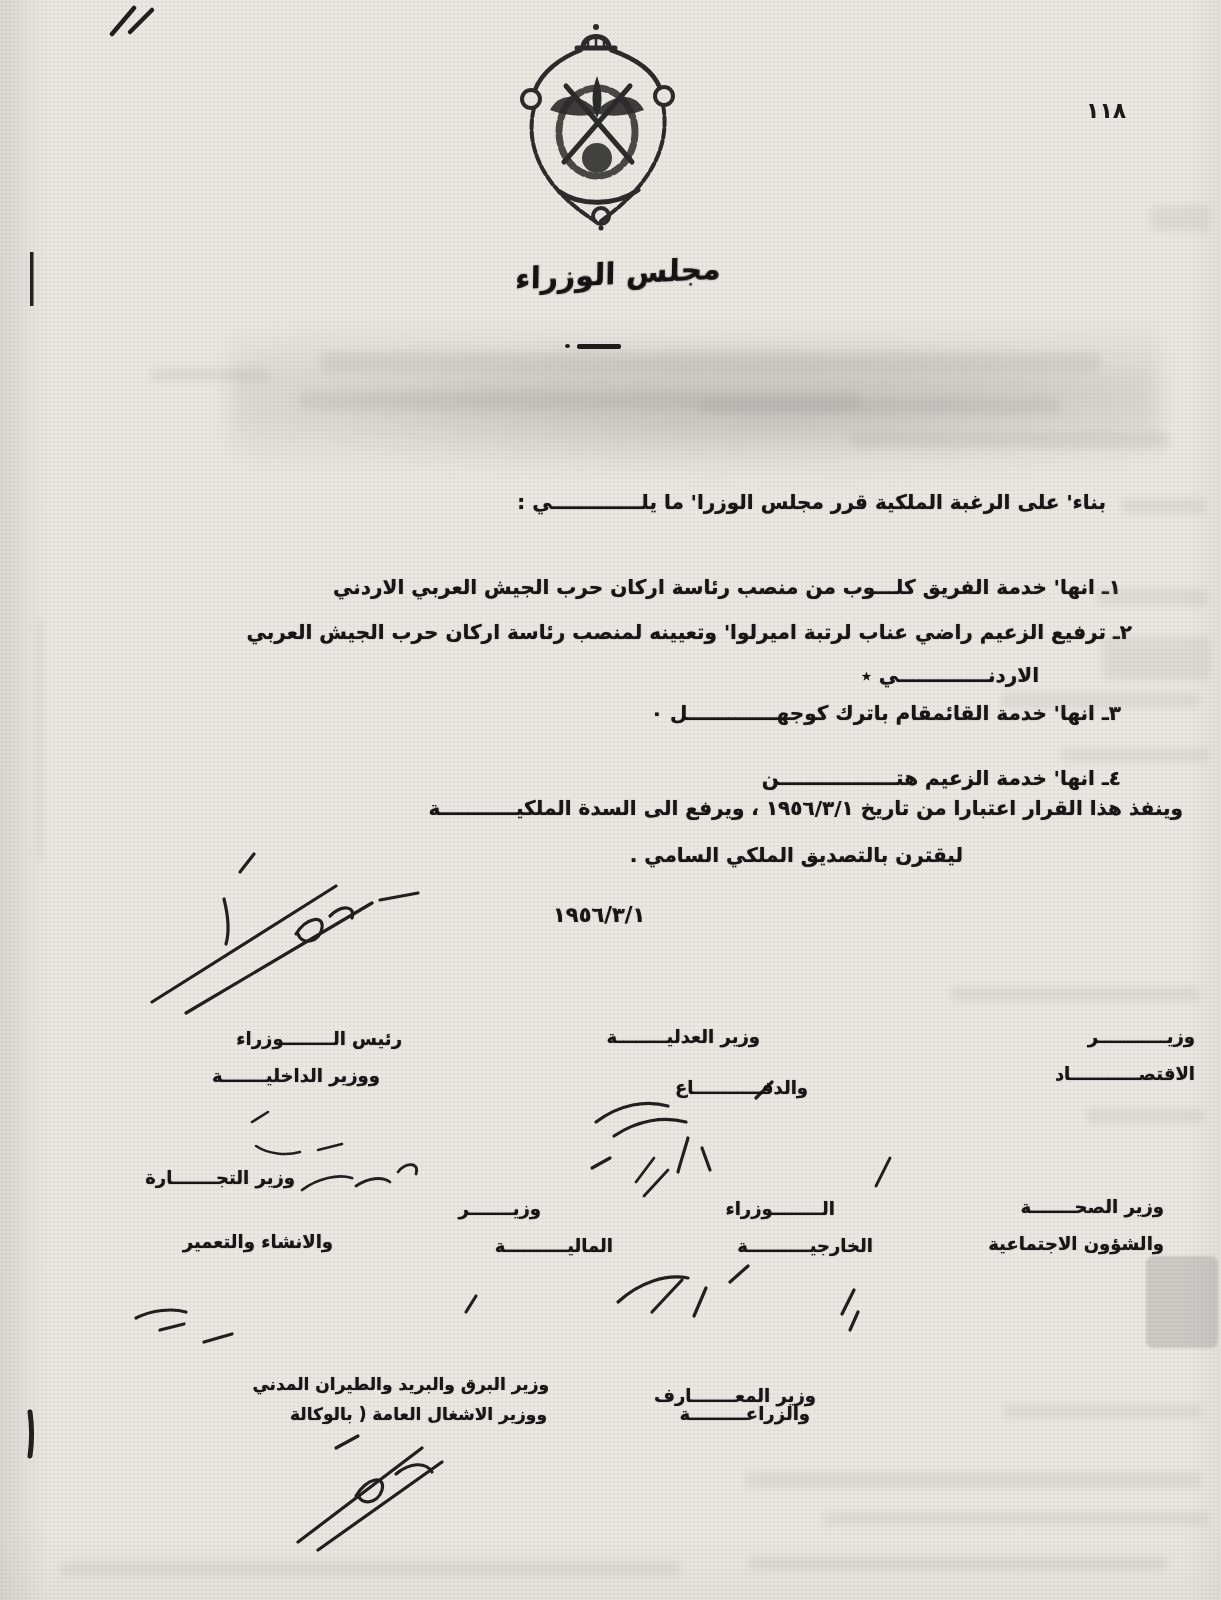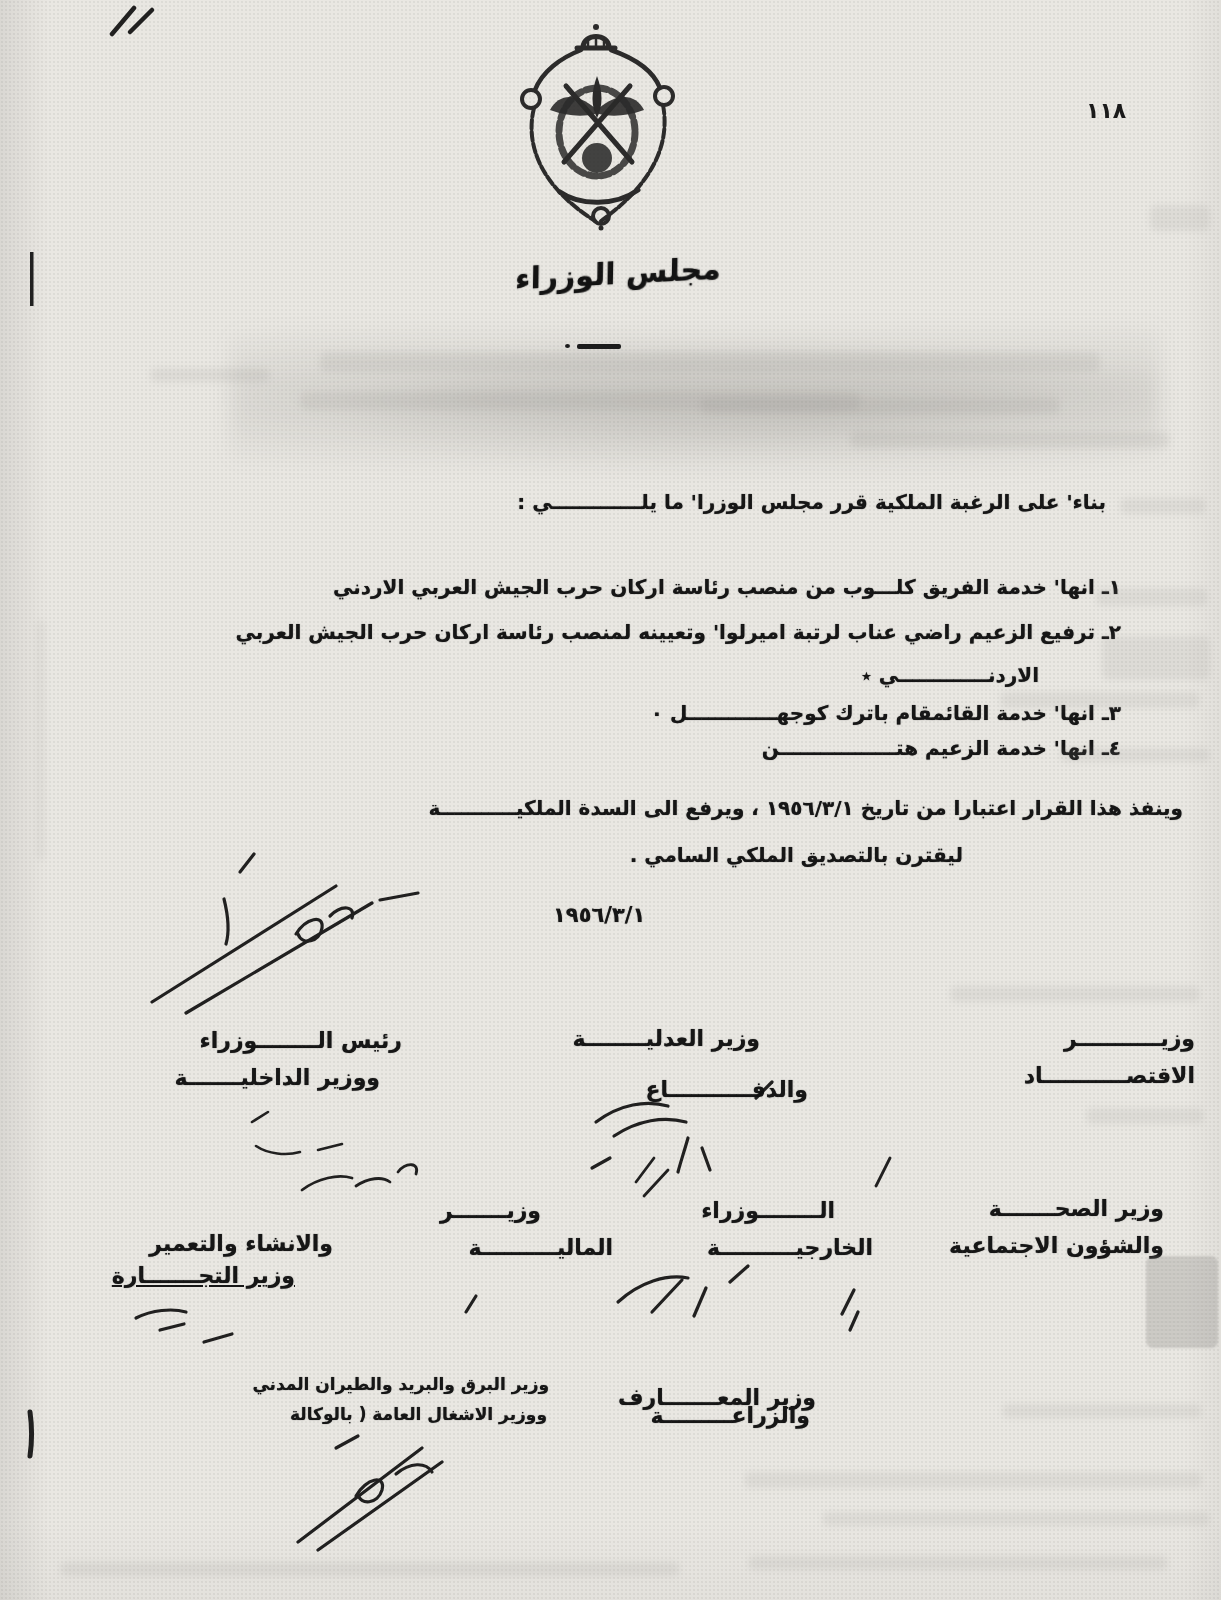--- a/index.html
+++ b/index.html
@@ -15,21 +15,21 @@
     font-family:"DejaVu Sans",sans-serif;
     color:#141414;
   }
   .txt{
     position:absolute;direction:rtl;white-space:nowrap;font-weight:bold;
     color:#161616;text-shadow:0 0 1px rgba(25,25,25,.75);
     filter:blur(.22px);
     text-align:right;
   }
   .body-line{font-size:20px;}
-  .minister{font-size:22px;}
+  .minister{font-size:18px;}
   .pageno{position:absolute;left:1086px;top:98px;font-size:22px;font-weight:bold;
     letter-spacing:7px;color:#1a1a1a;filter:blur(.3px);}
   .doc-title{
     position:absolute;left:468px;top:256px;width:300px;text-align:center;
     font-size:30px;font-weight:bold;direction:rtl;
     transform:rotate(-3deg) skewX(-4deg);
     color:#131313;text-shadow:0 0 1.2px rgba(20,20,20,.8);filter:blur(.3px);
   }
   .title-dash{position:absolute;left:577px;top:344px;width:44px;height:5px;
     background:#1b1b1b;border-radius:2px;filter:blur(.4px);}
@@ -80,42 +80,42 @@
       <circle cx="103" cy="196" r="8" stroke-width="4"></circle>
       <circle cx="103" cy="208" r="2.5" fill="#1b1b1b" stroke="none"></circle>
     </g>
   </svg>
 
   <div class="doc-title">مجلس الوزراء</div>
   <div class="title-dash"></div>
 
   <div class="txt body-line" style="right:115px;top:490px;">بناء' على الرغبة الملكية قرر مجلس الوزرا' ما يلـــــــــــــي :</div>
   <div class="txt body-line" style="right:100px;top:575px;">١ـ انها' خدمة الفريق كلـــوب من منصب رئاسة اركان حرب الجيش العربي الاردني</div>
-  <div class="txt body-line" style="right:100px;top:620px;">٢ـ ترفيع الزعيم راضي عناب لرتبة اميرلوا' وتعيينه لمنصب رئاسة اركان حرب الجيش العربي</div>
+  <div class="txt body-line" style="right:89px;top:620px;">٢ـ ترفيع الزعيم راضي عناب لرتبة اميرلوا' وتعيينه لمنصب رئاسة اركان حرب الجيش العربي</div>
   <div class="txt body-line" style="right:182px;top:663px;">الاردنـــــــــــــي ٭</div>
   <div class="txt body-line" style="right:100px;top:701px;">٣ـ انها' خدمة القائمقام باترك كوجهـــــــــــــل ٠</div>
-  <div class="txt body-line" style="right:100px;top:736px;">٤ـ انها' خدمة الزعيم هتـــــــــــــــــن</div>
+  <div class="txt body-line" style="right:100px;top:766px;">٤ـ انها' خدمة الزعيم هتـــــــــــــــــن</div>
   <div class="txt body-line" style="right:38px;top:796px;">وينفذ هذا القرار اعتبارا من تاريخ ١٩٥٦/٣/١ ، ويرفع الى السدة الملكيـــــــــــة</div>
   <div class="txt body-line" style="right:258px;top:843px;">ليقترن بالتصديق الملكي السامي .</div>
   <div class="txt" style="left:553px;top:903px;font-size:21px;letter-spacing:2px;">١٩٥٦/٣/١</div>
 
   <div class="txt minister" style="right:26px;top:1026px;">وزيـــــــــــر</div>
   <div class="txt minister" style="right:26px;top:1063px;">الاقتصـــــــــــاد</div>
   <div class="txt minister" style="right:461px;top:1026px;">وزير العدليــــــــة</div>
   <div class="txt minister" style="right:413px;top:1063px;margin-top:14px;">والدفـــــــــــاع</div>
   <div class="txt minister" style="right:819px;top:1028px;">رئيس الــــــــوزراء</div>
   <div class="txt minister" style="right:841px;top:1065px;">ووزير الداخليـــــــة</div>
 
   <div class="txt minister" style="right:57px;top:1196px;">وزير الصحـــــــة</div>
   <div class="txt minister" style="right:57px;top:1233px;">والشؤون الاجتماعية</div>
   <div class="txt minister" style="right:386px;top:1198px;">الــــــــوزراء</div>
   <div class="txt minister" style="right:348px;top:1235px;">الخارجيــــــــــة</div>
   <div class="txt minister" style="right:680px;top:1198px;">وزيـــــــر</div>
   <div class="txt minister" style="right:608px;top:1235px;">الماليــــــــــة</div>
-  <div class="txt minister" style="right:926px;top:1263px;text-decoration:underline;">وزير التجـــــــارة</div>
+  <div class="txt minister" style="right:926px;top:1167px;">وزير التجـــــــارة</div>
   <div class="txt minister" style="right:888px;top:1231px;">والانشاء والتعمير</div>
 
   <div class="txt minister" style="right:405px;top:1371px;margin-top:14px;">وزير المعـــــــارف</div>
   <div class="txt minister" style="right:411px;top:1403px;">والزراعـــــــــة</div>
   <div class="txt minister" style="right:672px;top:1374px;font-size:17px;">وزير البرق والبريد والطيران المدني</div>
   <div class="txt minister" style="right:674px;top:1404px;font-size:17px;">ووزير الاشغال العامة ( بالوكالة</div>
 
   <svg class="sigs" viewBox="0 0 1221 1600">
     <g stroke="#101010" stroke-width="3.2" fill="none" stroke-linecap="round" opacity=".92">
       <g>

